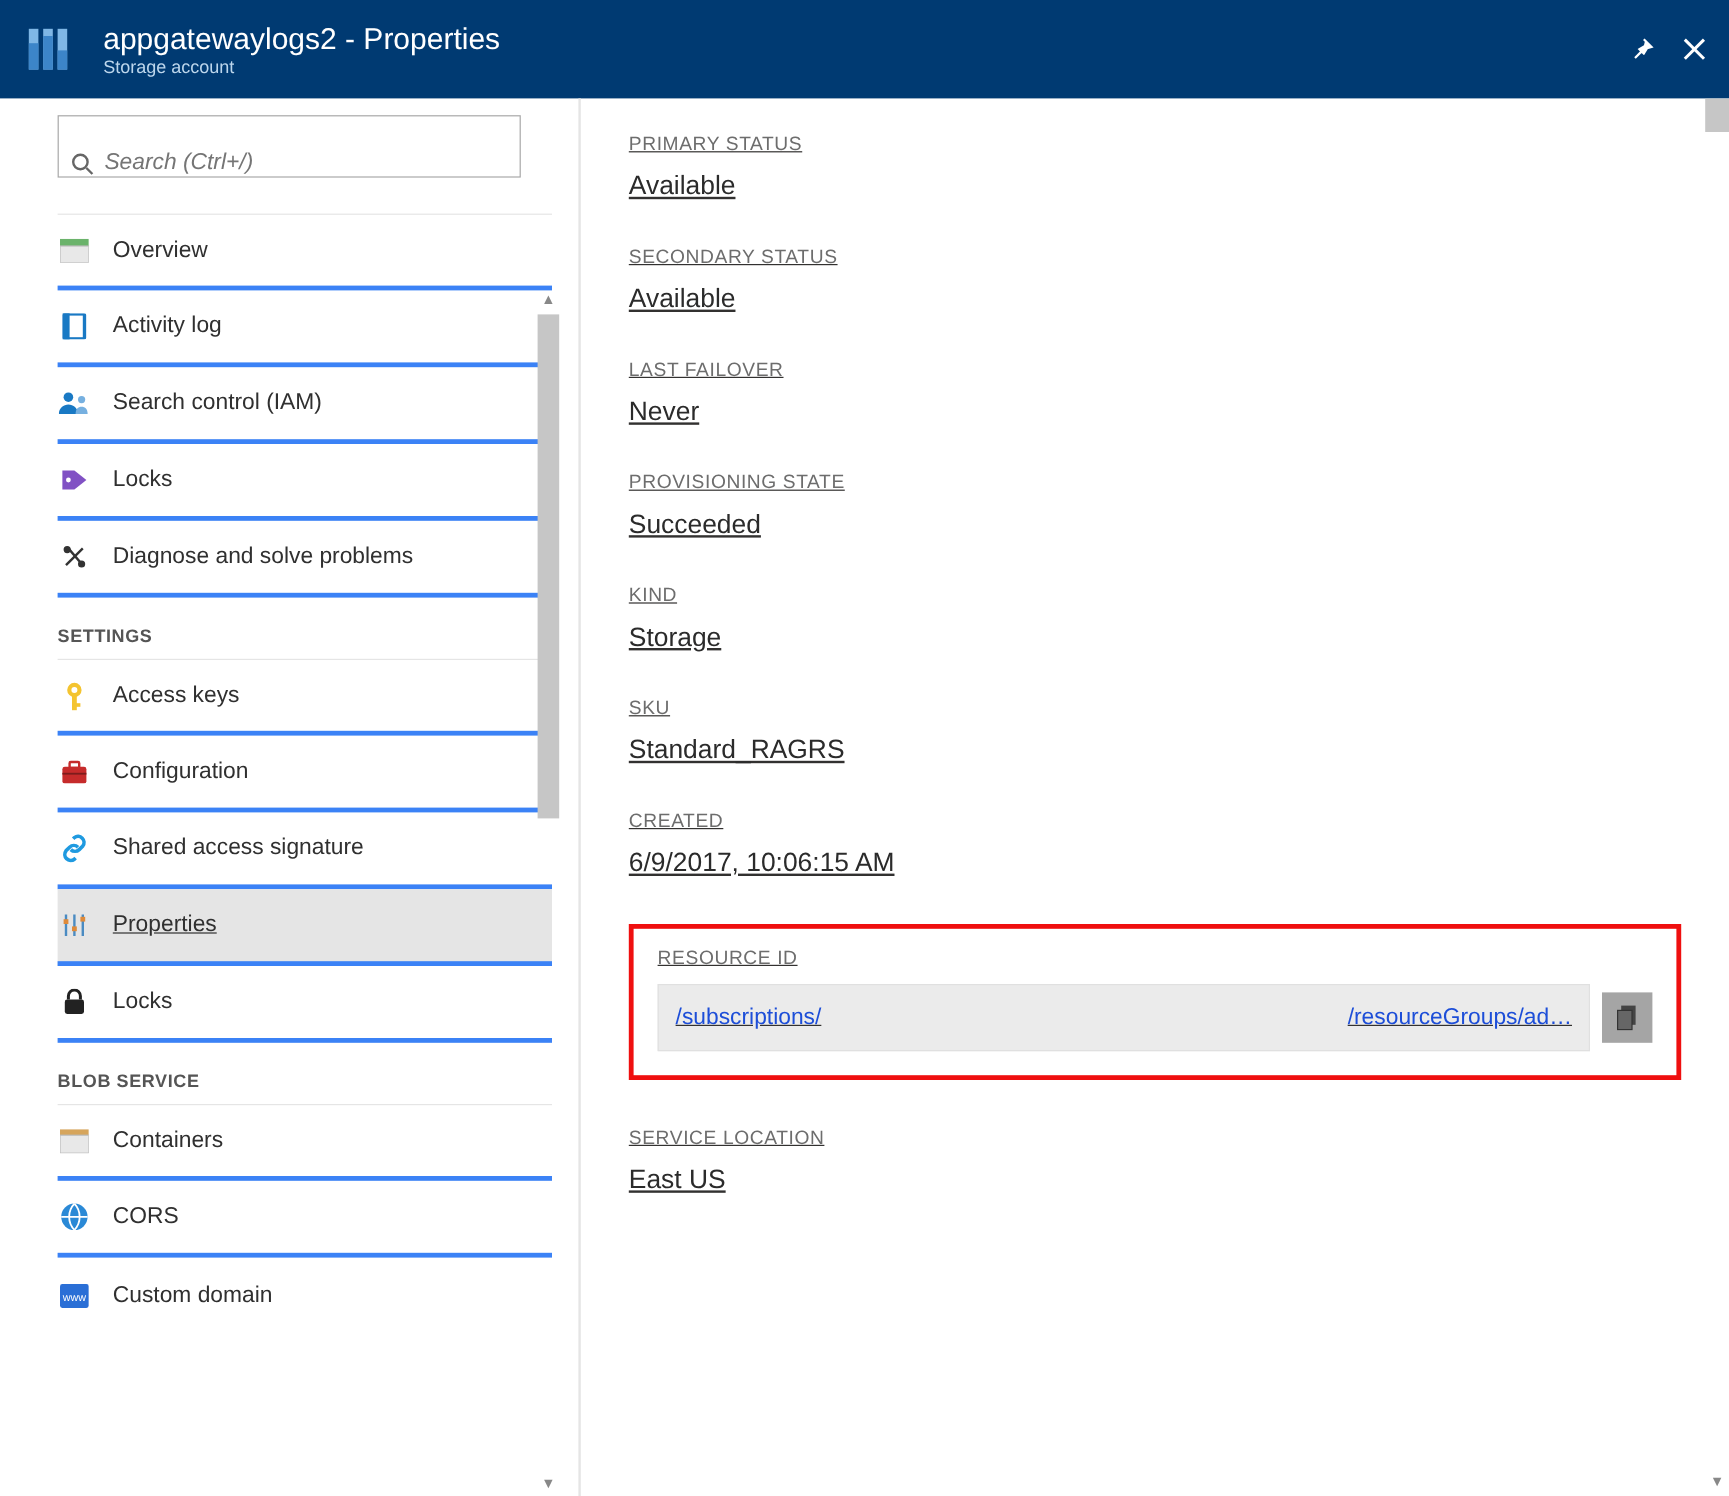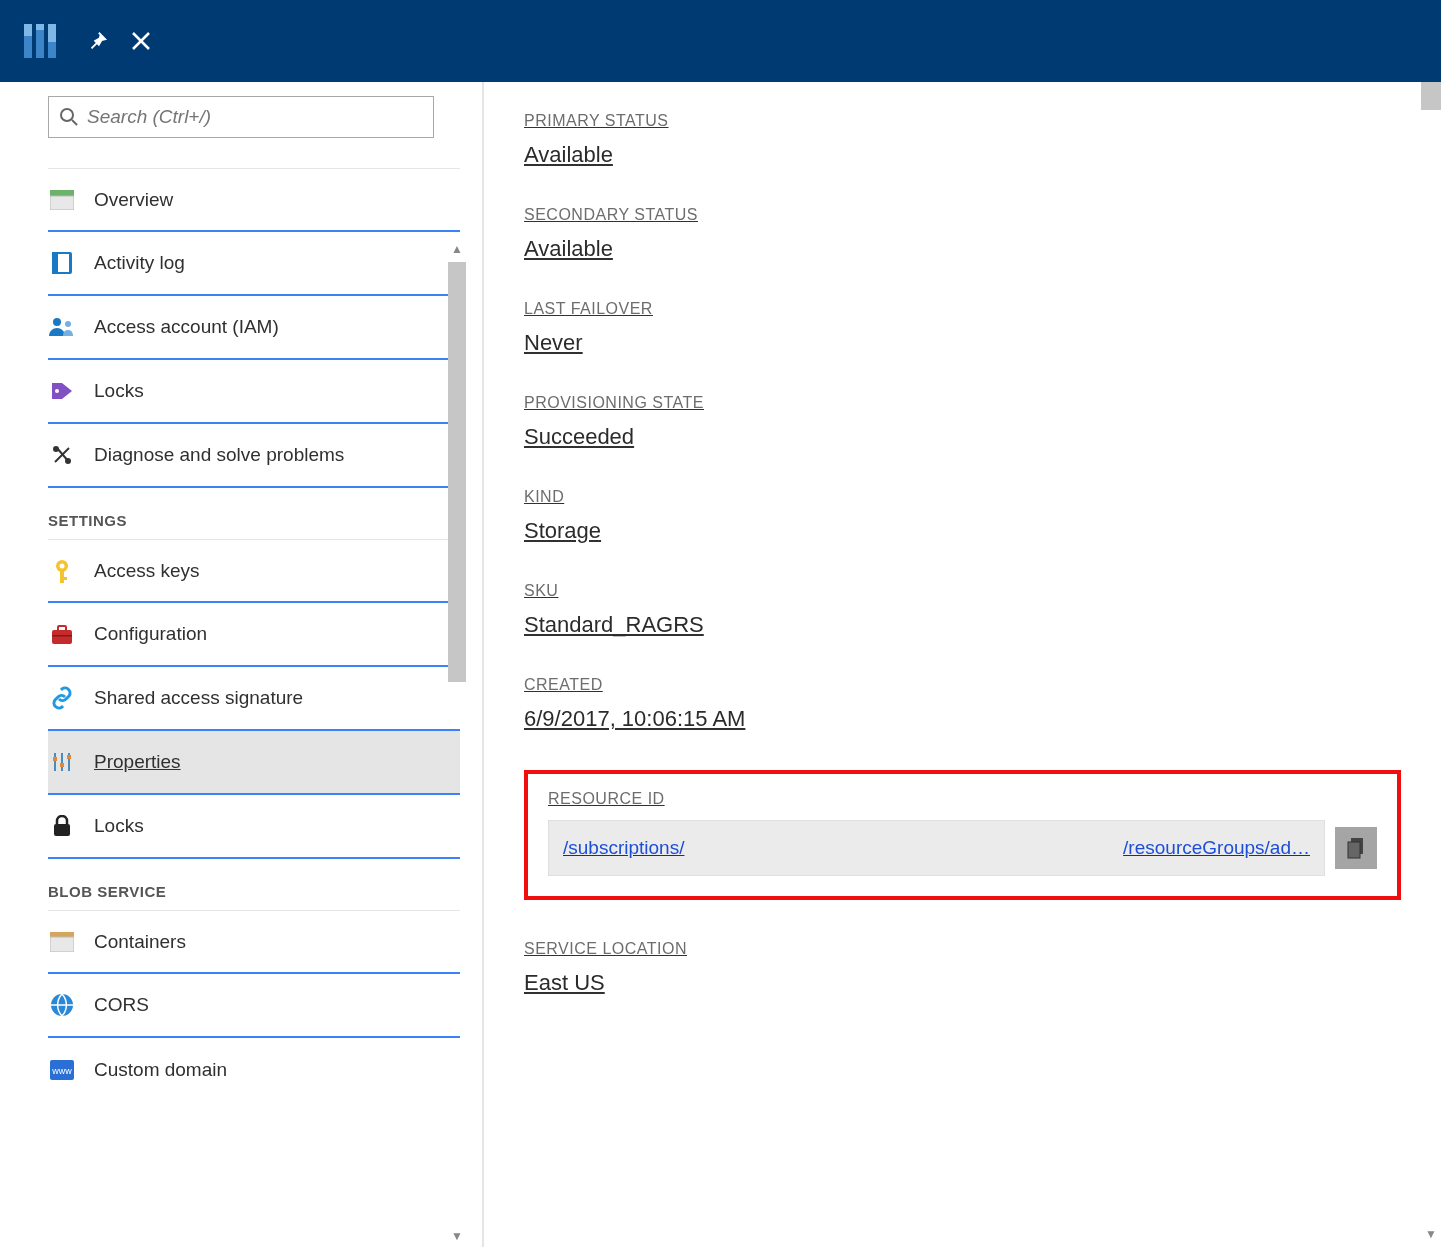--- a/index.html
+++ b/index.html
@@ -12,35 +12,35 @@
   }
   .header-titles { flex:1; }
   .header-title { font-size:25px; font-weight:400; line-height:1.2; }
   .header-subtitle { font-size:15px; color:#bcd6ec; }
   .header-actions { display:flex; align-items:center; gap:22px; }
   .header-actions .icon-btn { width:22px; height:22px; cursor:pointer; color:#fff; display:flex; align-items:center; justify-content:center; }
   .body { display:flex; height:calc(100% - 82px); }
   .sidebar { width:484px; border-right:2px solid #e5e5e5; position:relative; padding:14px 0 0 0; }
   .search-wrap { padding:0 48px 10px 48px; }
   .search {
-    width:100%; height:42px; border:1px solid #a8a8a8; display:flex; align-items:center; padding:0 10px;
+    width:100%; height:52px; border:1px solid #a8a8a8; display:flex; align-items:flex-end; padding:0 10px;
   }
   .search svg { margin-right:8px; }
   .search input { border:none; outline:none; font-size:19px; font-style:italic; color:#6d6d6d; flex:1; background:transparent; }
   .nav { padding-top:20px; }
   .nav-scroll { position:absolute; right:16px; top:180px; bottom:20px; width:18px; }
   .nav-scroll .track { position:absolute; top:0; bottom:0; left:0; right:0; }
   .nav-scroll .thumb { position:absolute; top:0; height:420px; left:0; right:0; background:#c6c6c6; }
   .nav-arrow { position:absolute; left:0; right:0; height:18px; text-align:center; color:#888; font-size:12px; }
   .nav-arrow.up { top:-20px;}
   .nav-arrow.down { bottom:-20px;}
   .nav-group { width:calc(100% - 70px); margin-left:48px; }
   .nav-group-label { font-size:15px; color:#555; letter-spacing:0.5px; padding:24px 0 10px 0; font-weight:600;}
   .nav-item {
-    display:flex; align-items:center; height:64px; border-bottom:2px solid #3b82f6; cursor:pointer; font-size:19px; color:#303030;
+    display:flex; align-items:center; height:64px; border-bottom:4px solid #3b82f6; cursor:pointer; font-size:19px; color:#303030;
   }
   .nav-item:first-child { border-top:1px solid #e5e5e5; }
   .nav-item .nav-icon { width:28px; height:28px; margin-right:18px; display:flex; align-items:center; justify-content:center; }
   .nav-item.active { background:#e5e5e5;text-decoration:underline; }
   .main { flex:1; position:relative; padding:30px 40px 0 40px; overflow:hidden;text-decoration:underline; }
   .field { margin-bottom:38px; }
   .field-label { font-size:16px; color:#6d6d6d; letter-spacing:0.5px; margin-bottom:12px; }
   .field-value { font-size:22px; color:#2b2b2b; }
   .highlight {
     border:4px solid #ef0f0f; padding:16px 20px 20px 20px; margin-bottom:40px;
@@ -67,20 +67,24 @@
   <div class="header-icon">
     <svg width="42" height="42" viewBox="0 0 42 42">
       <rect x="3" y="4" width="8" height="34" fill="#7fb7e6"></rect>
       <rect x="3" y="16" width="8" height="22" fill="#3c85c9"></rect>
       <rect x="15" y="4" width="8" height="34" fill="#7fb7e6"></rect>
       <rect x="15" y="10" width="8" height="28" fill="#3c85c9"></rect>
       <rect x="27" y="4" width="8" height="34" fill="#7fb7e6"></rect>
       <rect x="27" y="22" width="8" height="16" fill="#3c85c9"></rect>
     </svg>
   </div>
+  <div class="header-titles">
+    <div class="header-title">appgatewaylogs2 - Properties</div>
+    <div class="header-subtitle">Storage account</div>
+  </div>
   <div class="header-actions">
     <div class="icon-btn">
       <svg width="22" height="22" viewBox="0 0 24 24" fill="none" stroke="#fff" stroke-width="2">
         <path d="M14 3l7 7-4 1-3 5-2-2-6 6 6-6-2-2 5-3 1-4z" fill="#fff"></path>
       </svg>
     </div>
     <div class="icon-btn">
       <svg width="20" height="20" viewBox="0 0 20 20" stroke="#fff" stroke-width="2.5">
         <line x1="2" y1="2" x2="18" y2="18"></line>
           <line x1="18" y1="2" x2="2" y2="18"></line>
@@ -124,21 +128,21 @@
         </div>
         <div class="nav-item">
           <span class="nav-icon">
             <svg width="26" height="22" viewBox="0 0 26 22">
                 <circle cx="8" cy="6" r="4" fill="#1979c4"></circle>
                 <path d="M0 20c0-5 4-8 8-8s8 3 8 8z" fill="#1979c4"></path>
                 <circle cx="19" cy="8" r="3" fill="#76b0e0"></circle>
                 <path d="M14 20c0-4 2-6 5-6s5 2 5 6z" fill="#76b0e0"></path>
               </svg>
           </span>
-          <span>Access account (IAM)</span>
+          <span>Search control (IAM)</span>
         </div>
         <div class="nav-item">
           <span class="nav-icon">
             <svg width="24" height="20" viewBox="0 0 24 20">
                 <path d="M2 2h10l10 8-10 8H2z" fill="#8151c4"></path>
                 <circle cx="7" cy="10" r="2" fill="#fff"></circle>
               </svg>
           </span>
           <span>Locks</span>
         </div>

